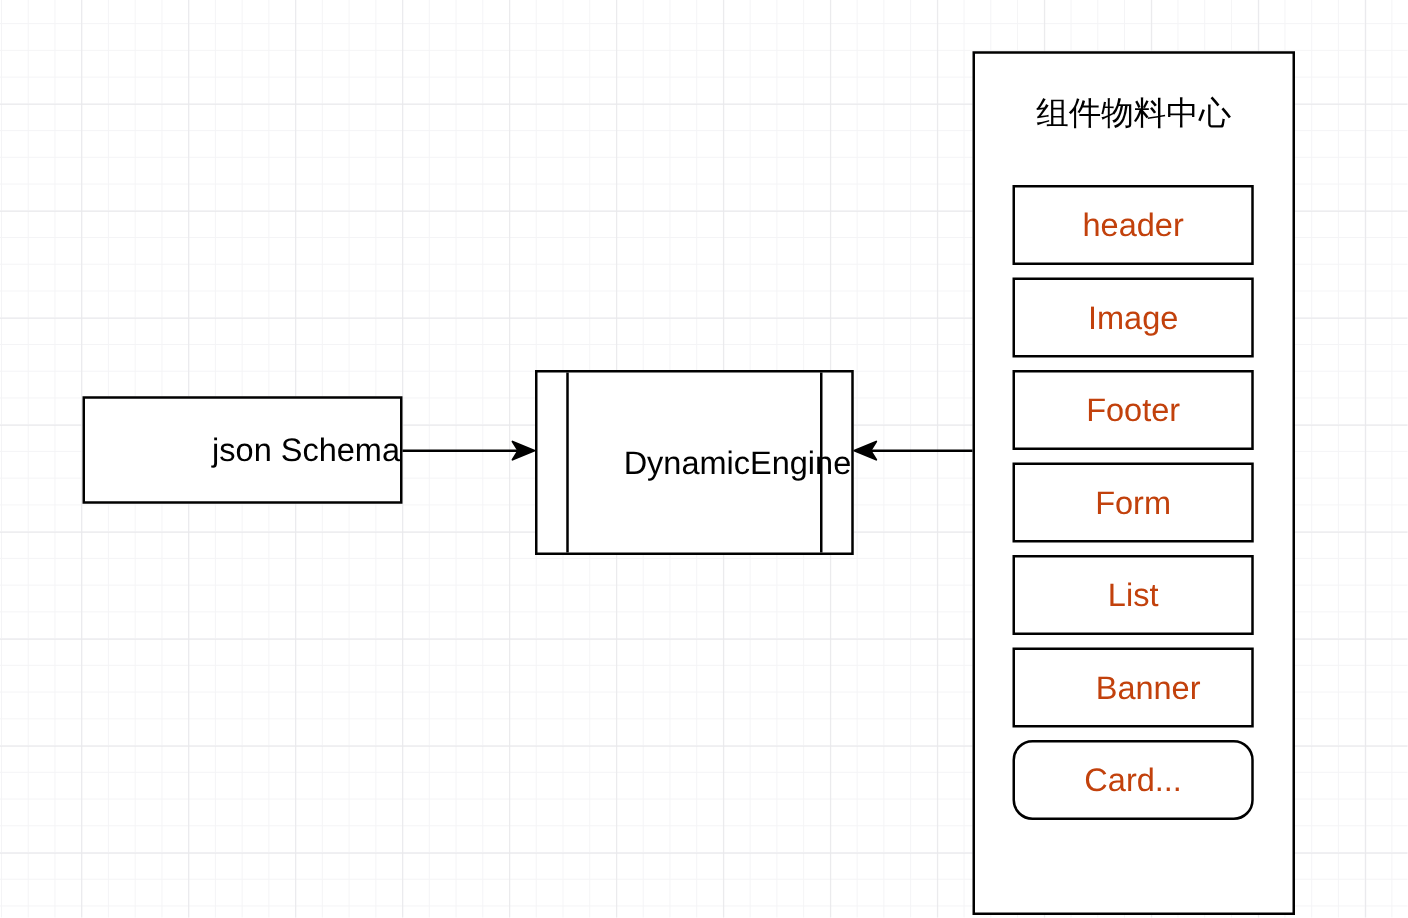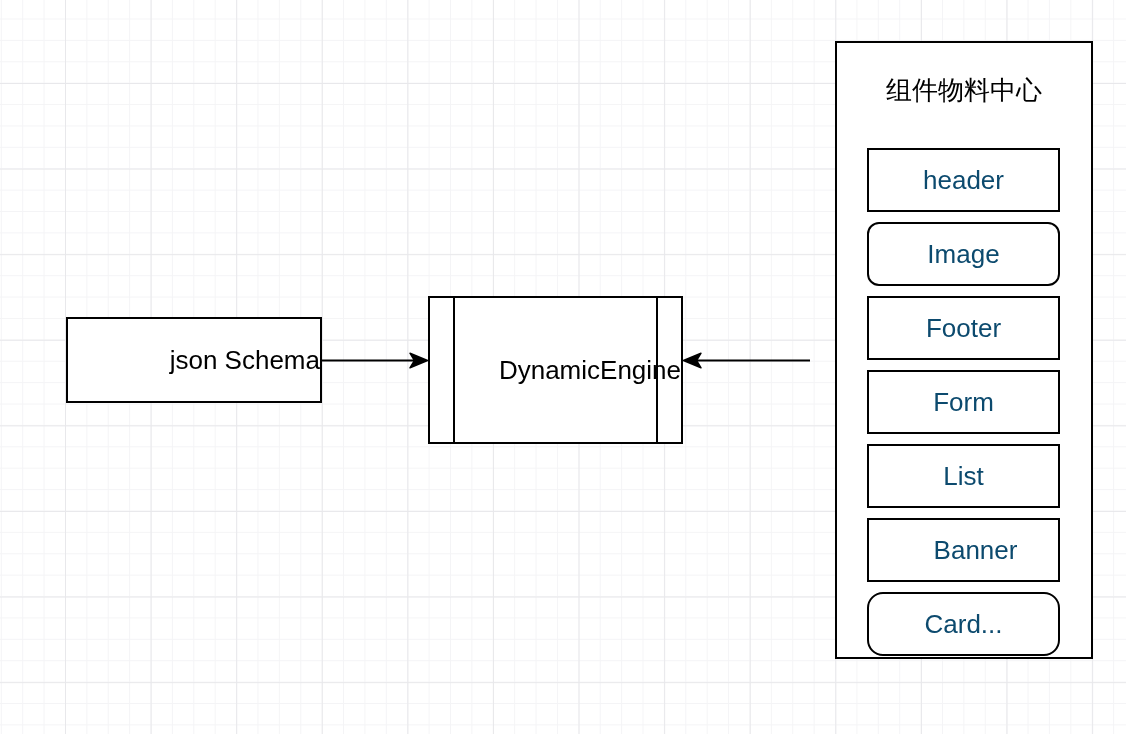--- a/index.html
+++ b/index.html
@@ -42,21 +42,21 @@
   .process-bar {
     position: absolute;
     top: 0; bottom: 0;
     width: 0;
     border-left: 2px solid #000000;
   }
   .process-bar.left  { left: 23px; }
   .process-bar.right { right: 23px; }
   .container-box {
     position: absolute;
-    left: 835px; top: 41px; width: 258px; height: 618px;
+    left: 778px; top: 41px; width: 258px; height: 691px;
     box-sizing: border-box;
     background: #ffffff;
     border: 2px solid #000000;
   }
   .container-title {
     position: absolute;
     top: 30px; left: 0; right: 0;
     text-align: center;
     font-size: 26px;
     color: #000000;
@@ -66,25 +66,25 @@
     position: absolute;
     left: 30px;
     width: 193px; height: 64px;
     box-sizing: border-box;
     background: #ffffff;
     border: 2px solid #000000;
     display: flex;
     align-items: center;
     justify-content: center;
     font-size: 26px;
-    color: #0c4a6e;
+    color: #c2410c;
     white-space: nowrap;
   }
   .ci-0 { top: 105px; }
-  .ci-1 { top: 179px; border-radius: 12px; }
+  .ci-1 { top: 179px; }
   .ci-2 { top: 253px; align-items: center; }
   .ci-3 { top: 327px; }
   .ci-4 { top: 401px; }
   .ci-5 { top: 475px; padding-left: 24px; }
   .ci-6 { top: 549px; border-radius: 16px; }
   .edge {
     position: absolute;
     overflow: visible;
   }
   .edge-1 { left: 322px; top: 350px; }

